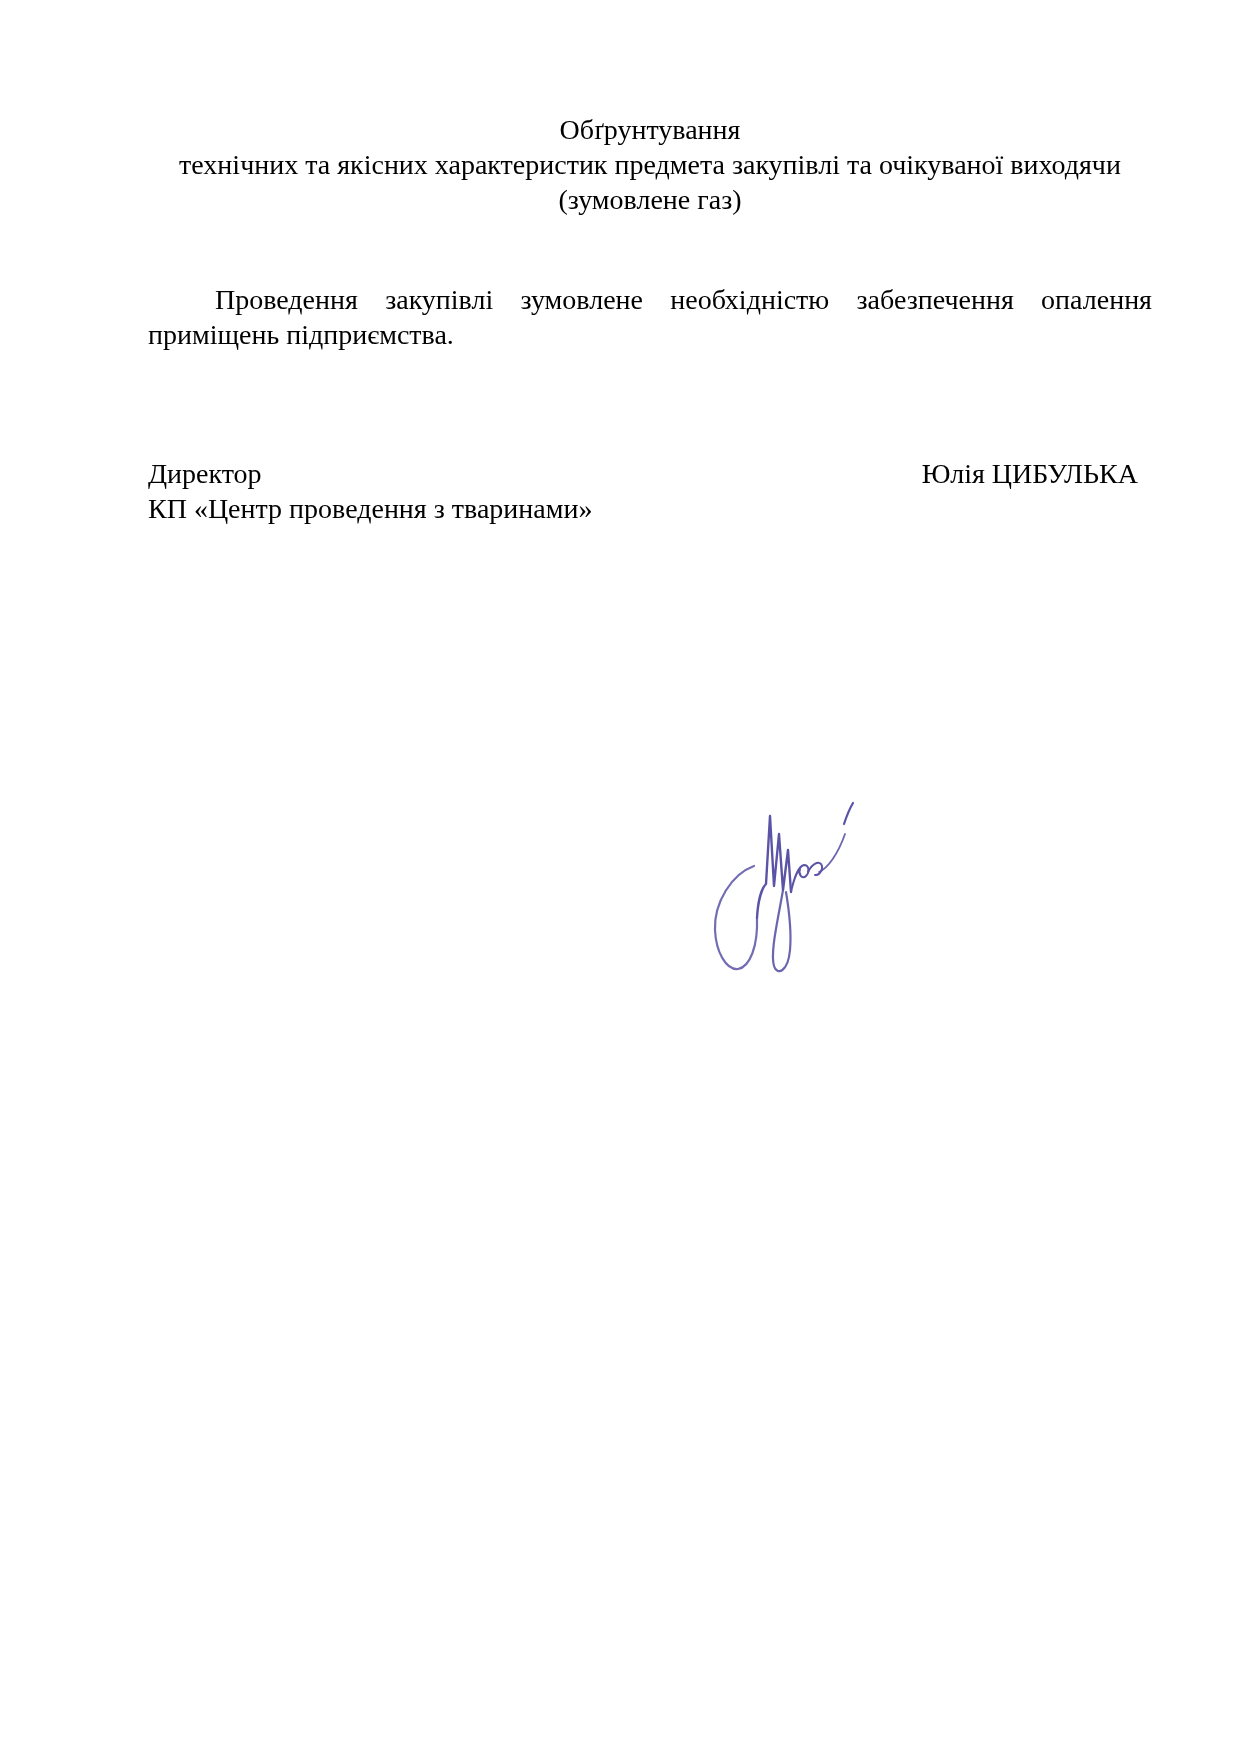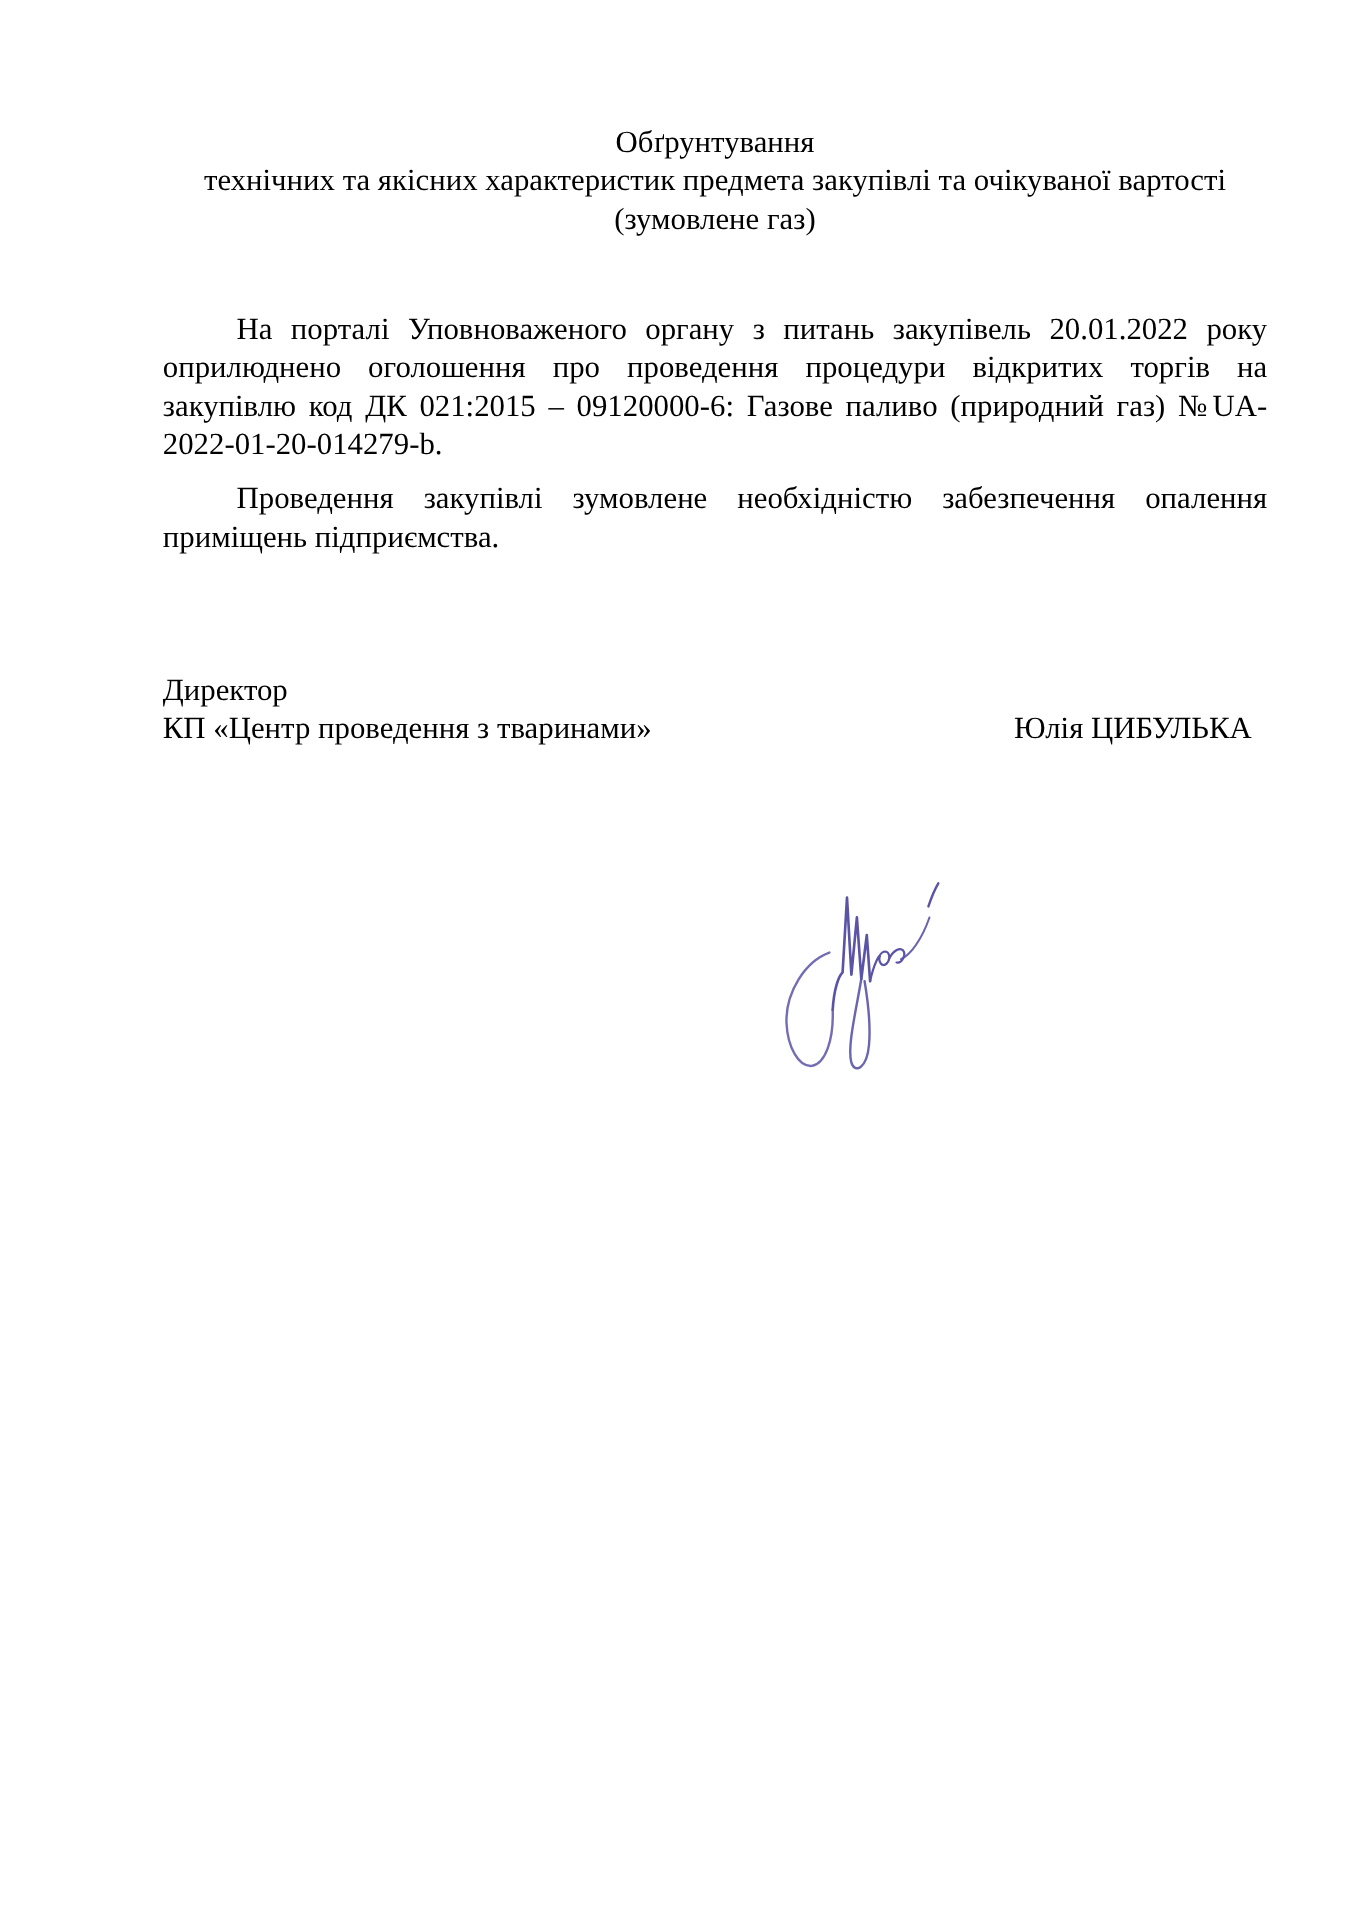--- a/index.html
+++ b/index.html
@@ -37,21 +37,20 @@
   }
   .body-text p {
     margin: 0 0 14px 0;
     text-align: justify;
     text-indent: 67px;
   }
   .signature-row {
     margin-top: 104px;
     display: flex;
     justify-content: space-between;
-    align-items: flex-end;
   }
   .sig-left {
     max-width: 560px;
   }
   .sig-right {
     padding-right: 14px;
     white-space: nowrap;
   }
   .signature-svg {
     position: absolute;
@@ -69,26 +68,25 @@
 </style>
 </head>
 <body>
 
 <div class="page">
 
   <div class="content">
 
     <div class="doc-title">
       <div class="t-line">Обґрунтування</div>
-      <div class="t-line">технічних та якісних характеристик предмета закупівлі та очікуваної вартості</div>
+      <div class="t-line">технічних та якісних характеристик предмета закупівлі та очікуваної виходячи</div>
       <div class="t-line">(зумовлене газ)</div>
     </div>
 
     <div class="body-text">
-      <p>На порталі Уповноваженого органу з питань закупівель 20.01.2022 року оприлюднено оголошення про проведення процедури відкритих торгів на закупівлю код ДК 021:2015 – 09120000-6: Газове паливо (природний газ) №UA-2022-01-20-014279-b.</p>
       <p>Проведення закупівлі зумовлене необхідністю забезпечення опалення приміщень підприємства.</p>
     </div>
 
     <div class="signature-row">
       <div class="sig-left">
         <div>Директор</div>
         <div>КП «Центр проведення з тваринами»</div>
       </div>
       <div class="sig-right">Юлія ЦИБУЛЬКА</div>
     </div>

